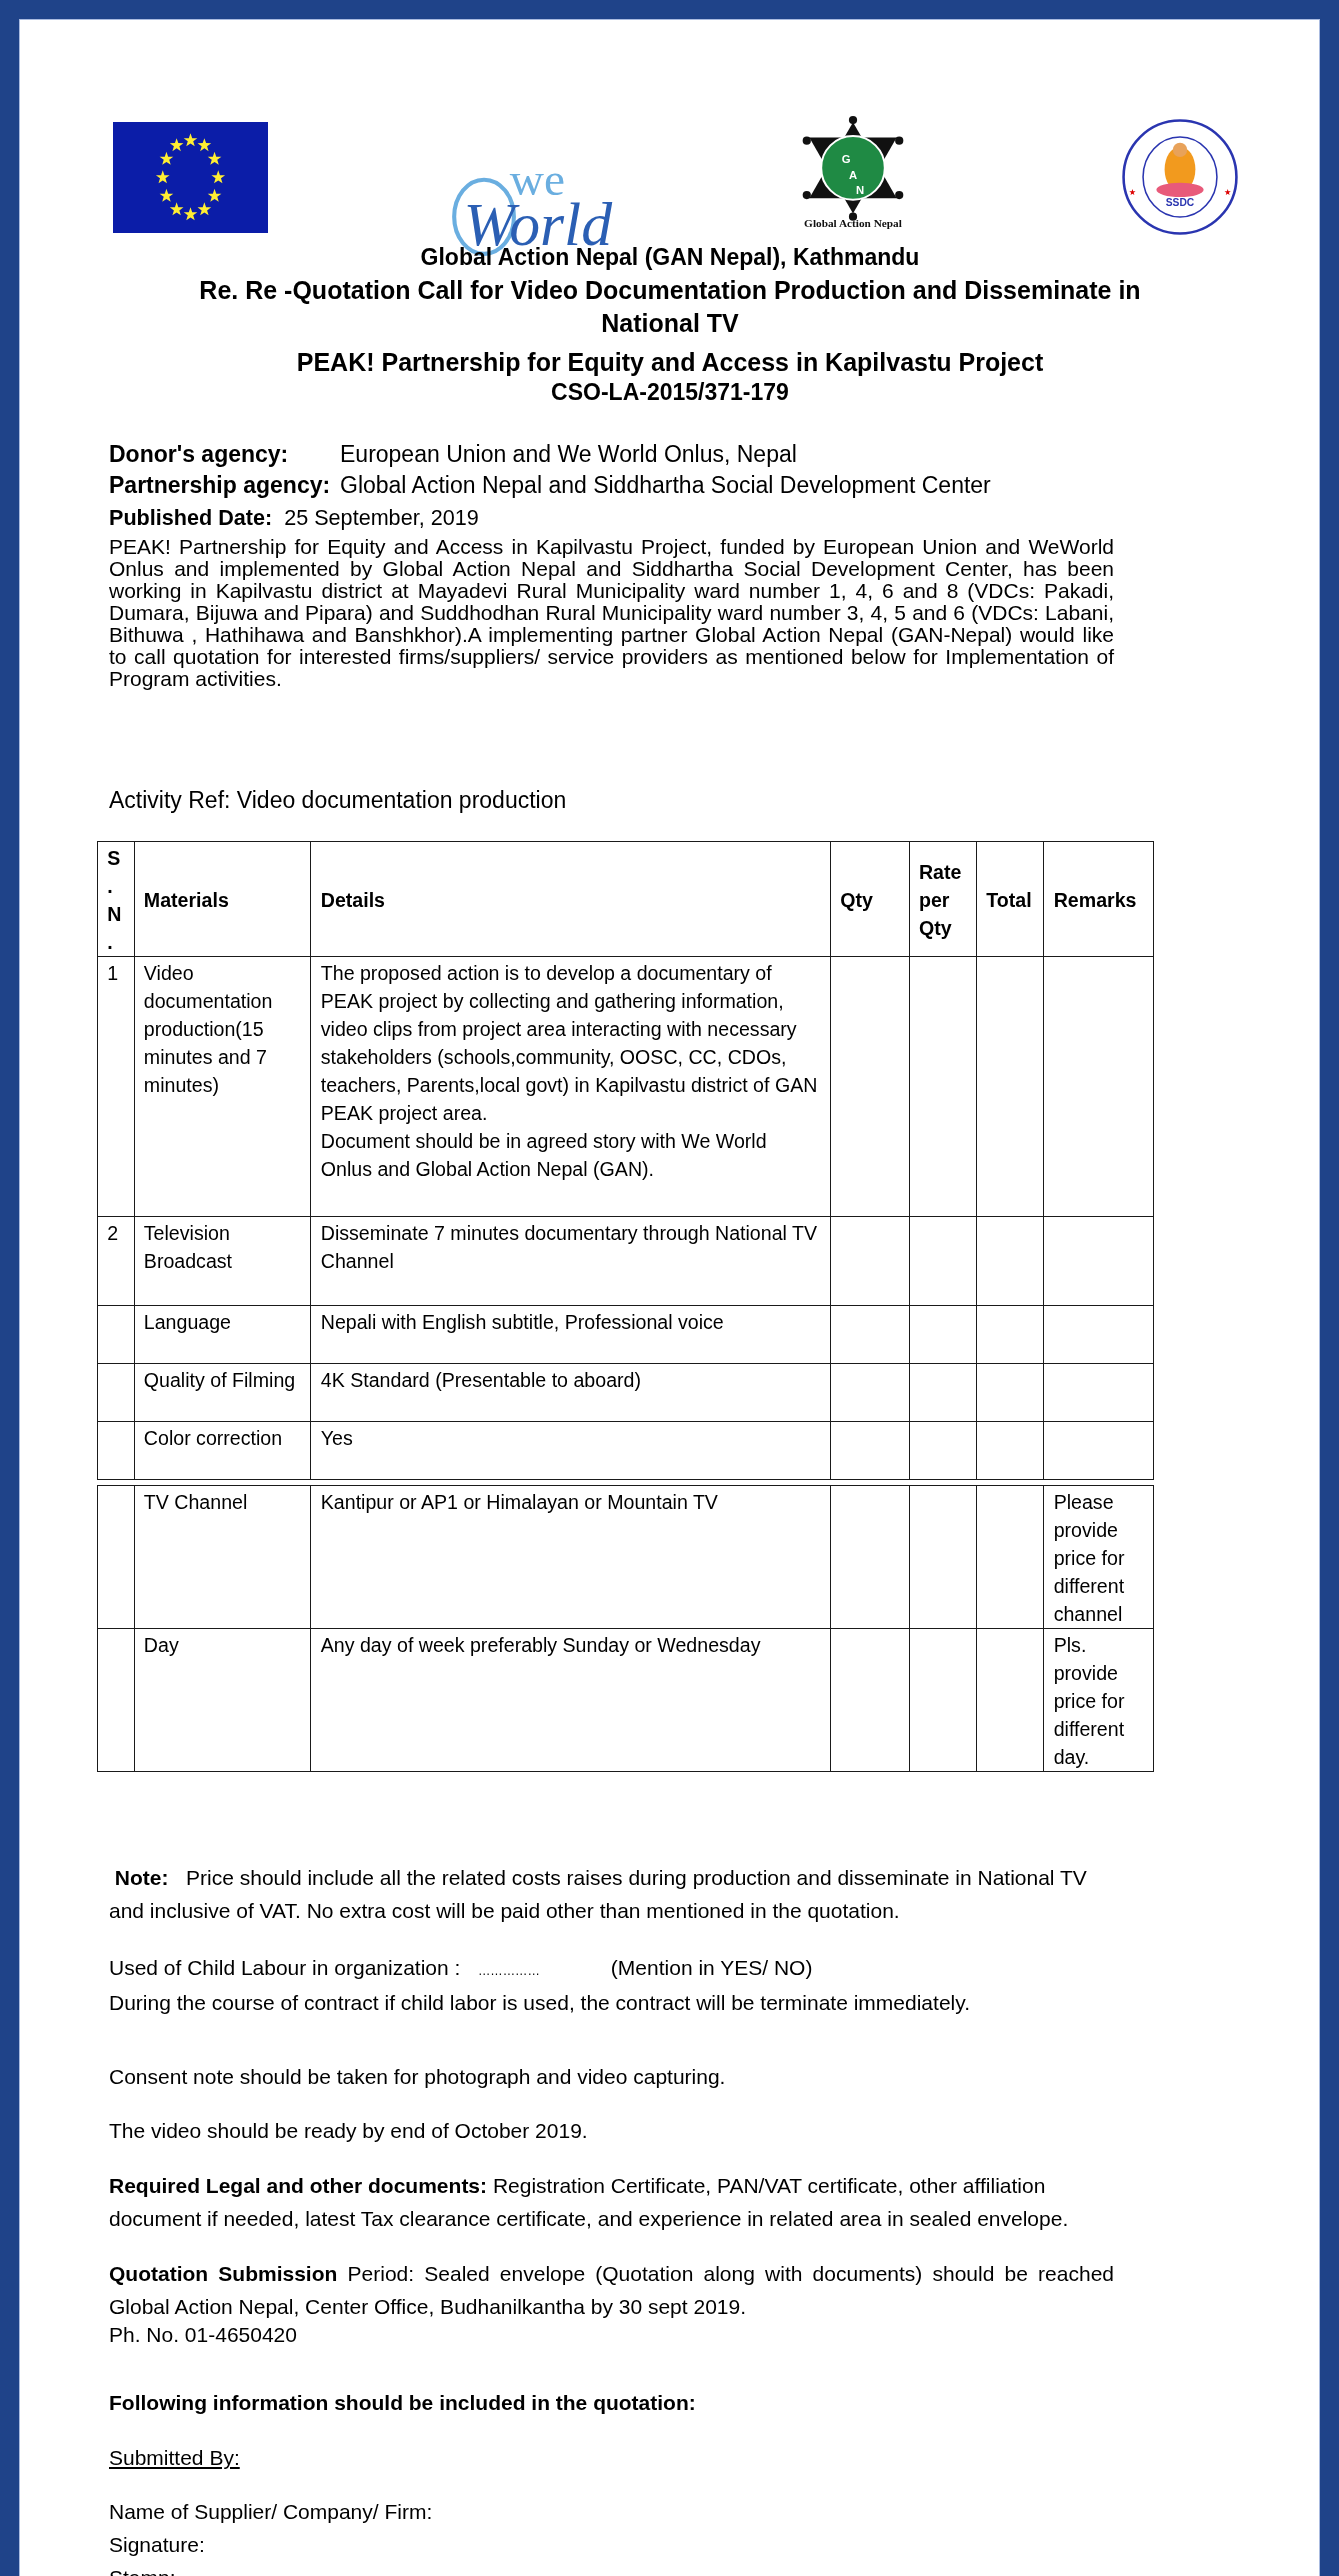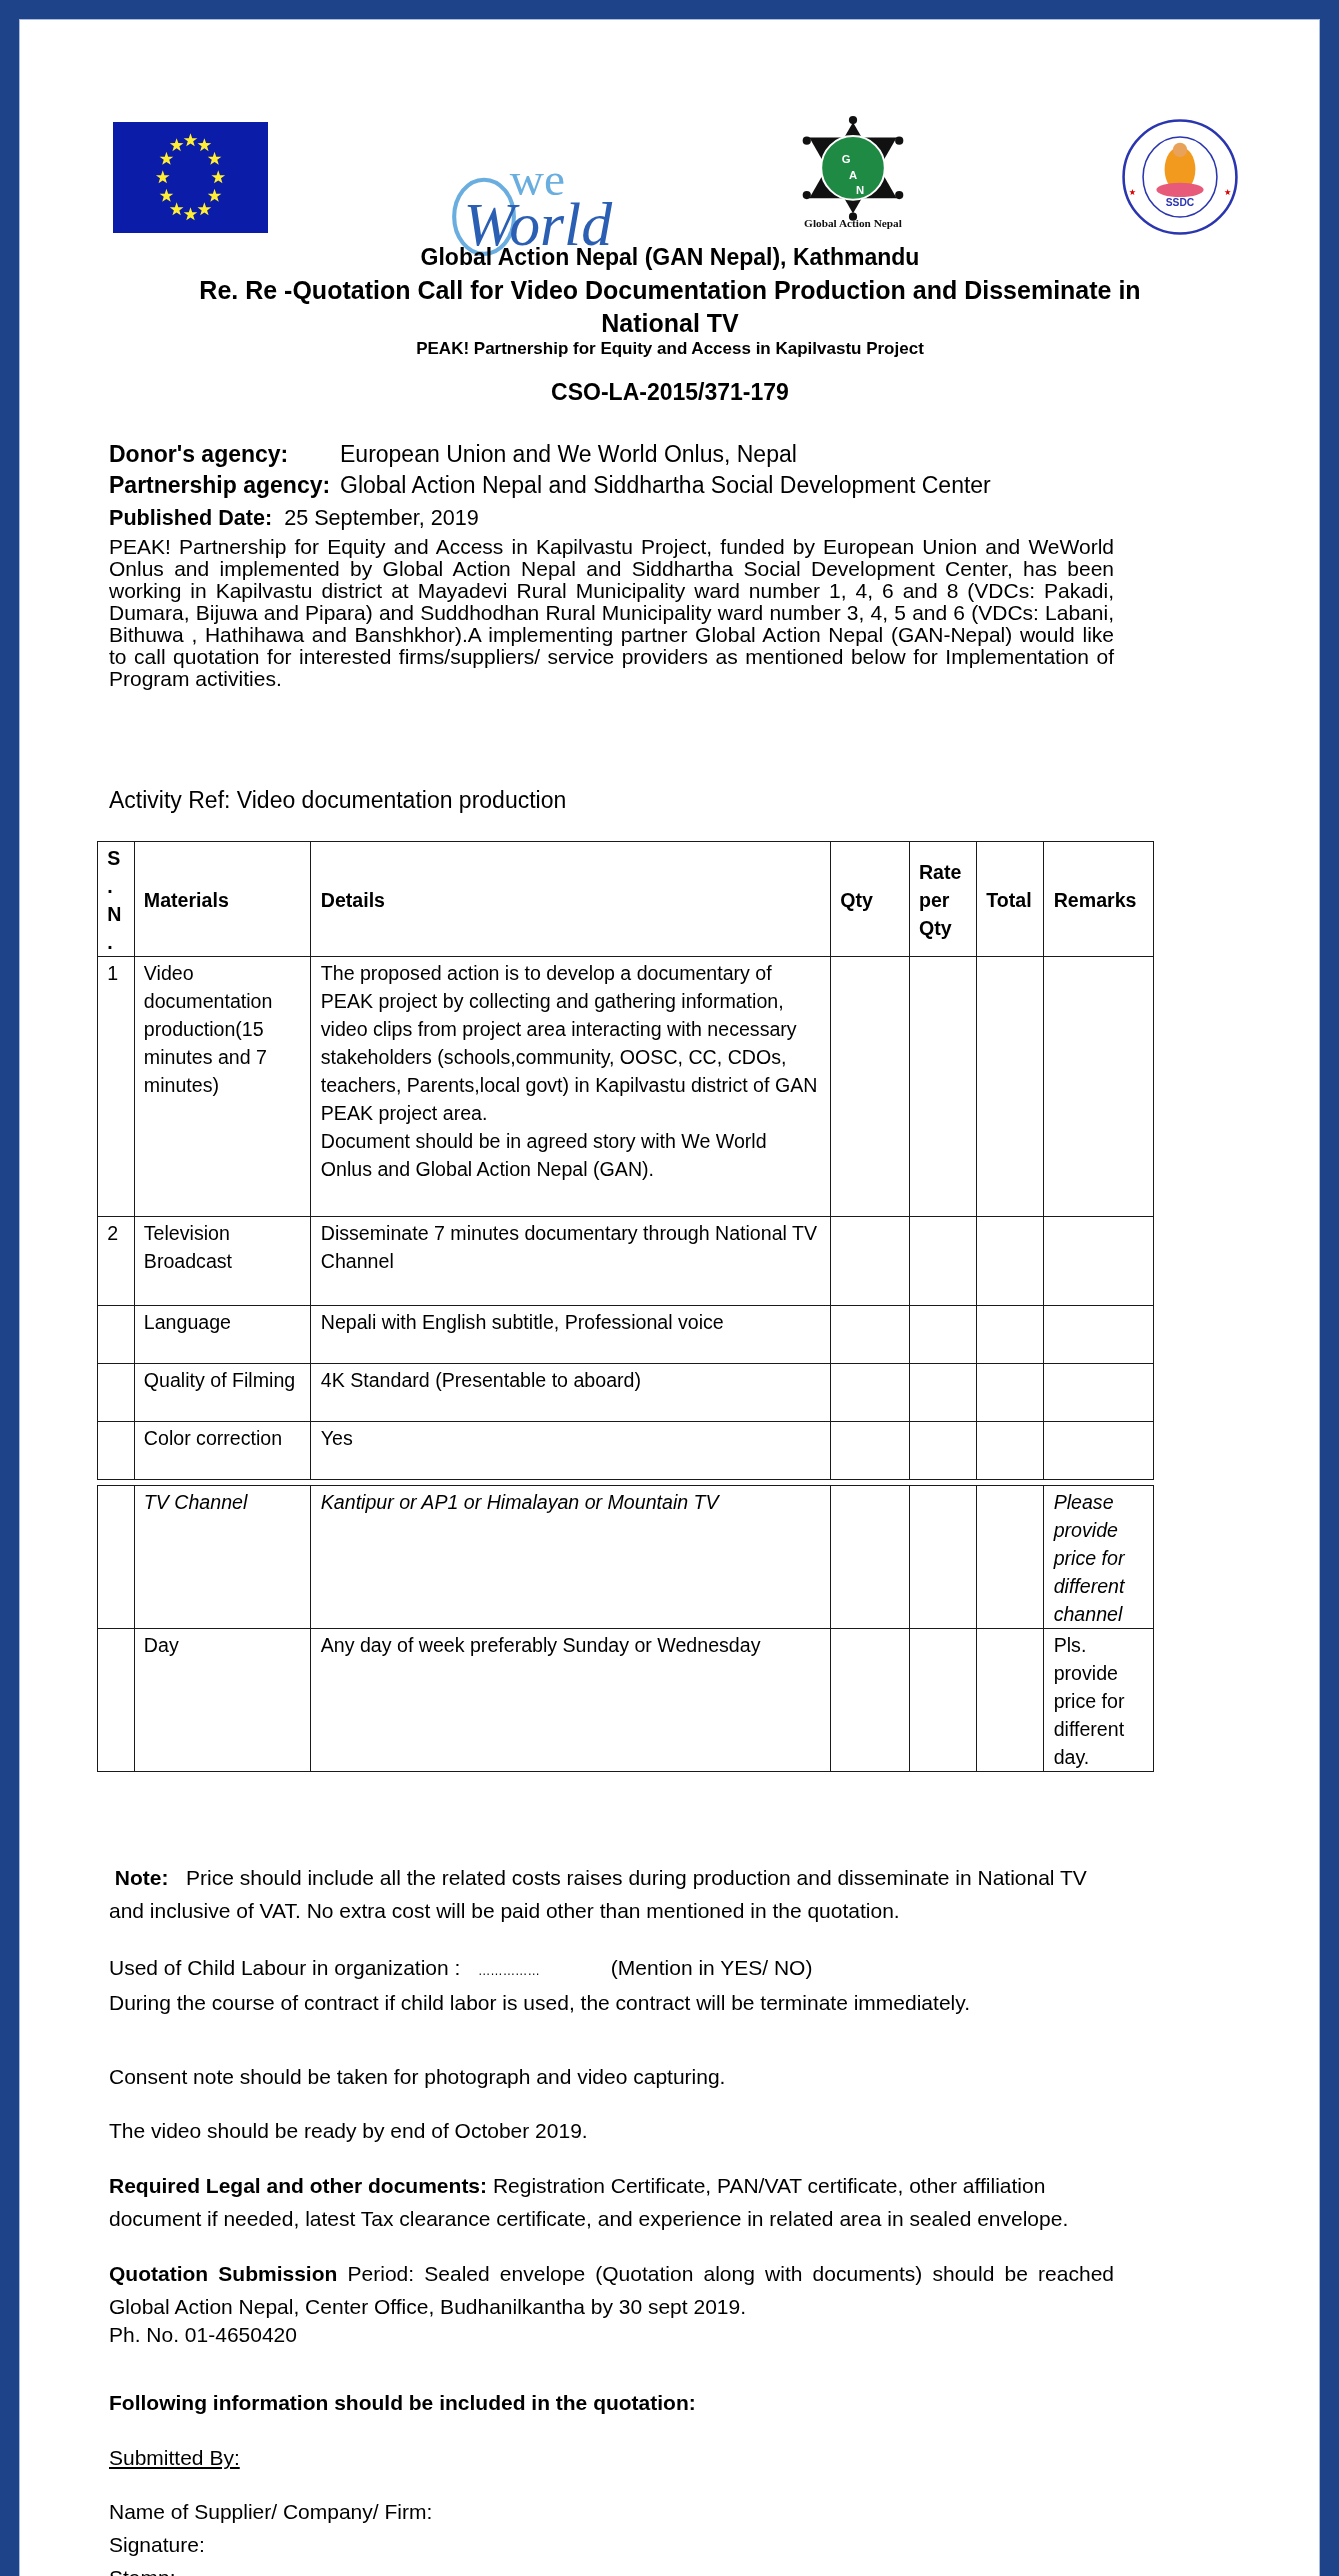--- a/index.html
+++ b/index.html
@@ -19,21 +19,21 @@
   .eu-flag { left: 113px; top: 122px; width: 155px; height: 111px; background: #0b1da8; }
   .eu-flag svg { width: 100%; height: 100%; display:block; }
   .weworld { left: 448px; top: 129px; width: 175px; height: 103px; margin-top: 27px; }
   .gan { left: 786px; top: 116px; width: 134px; height: 113px; }
   .ssdc { left: 1118px; top: 118px; width: 124px; height: 118px; }
 
   .center-line { position: absolute; left: 0; width: 1340px; text-align: center; font-weight: bold; white-space: nowrap; }
   .h-org { top: 244px; font-size: 23px; }
   .h-title1 { top: 276px; font-size: 25px; }
   .h-title2 { top: 309px; font-size: 25px; }
-  .h-peak { top: 339px; font-size: 17px; text-align: center; }
+  .h-peak { top: 348px; font-size: 25px; text-align: center; }
   .h-cso { top: 379px; font-size: 23px; }
 
   .meta-row { position: absolute; left: 109px; font-size: 23px; white-space: nowrap; }
   .meta-row b { font-weight: bold; }
   .meta-label { display: inline-block; }
   .intro {
     position: absolute; left: 109px; top: 536px; width: 1005px;
     font-size: 21px; line-height: 22px; text-align: justify; text-align-last: left;
   }
   .activity-ref { position: absolute; left: 109px; top: 787px; font-size: 23px; font-family: "Liberation Sans", sans-serif; white-space: nowrap; }
@@ -219,21 +219,21 @@
   <colgroup>
     <col class="col-sn">
       <col class="col-mat">
       <col class="col-det">
       <col class="col-qty">
       <col class="col-rate">
       <col class="col-tot">
       <col class="col-rem">
   </colgroup>
   <tbody>
-      <tr style="height:114px;font-style:italic;">
+      <tr style="height:114px;">
     <td></td>
     <td>TV Channel</td>
     <td>Kantipur or AP1 or Himalayan or Mountain TV</td>
     <td></td>
     <td></td>
     <td></td>
     <td class="remarks-cell">Please provide price for different channel</td>
   </tr>
   <tr style="height:115px;">
     <td></td>

